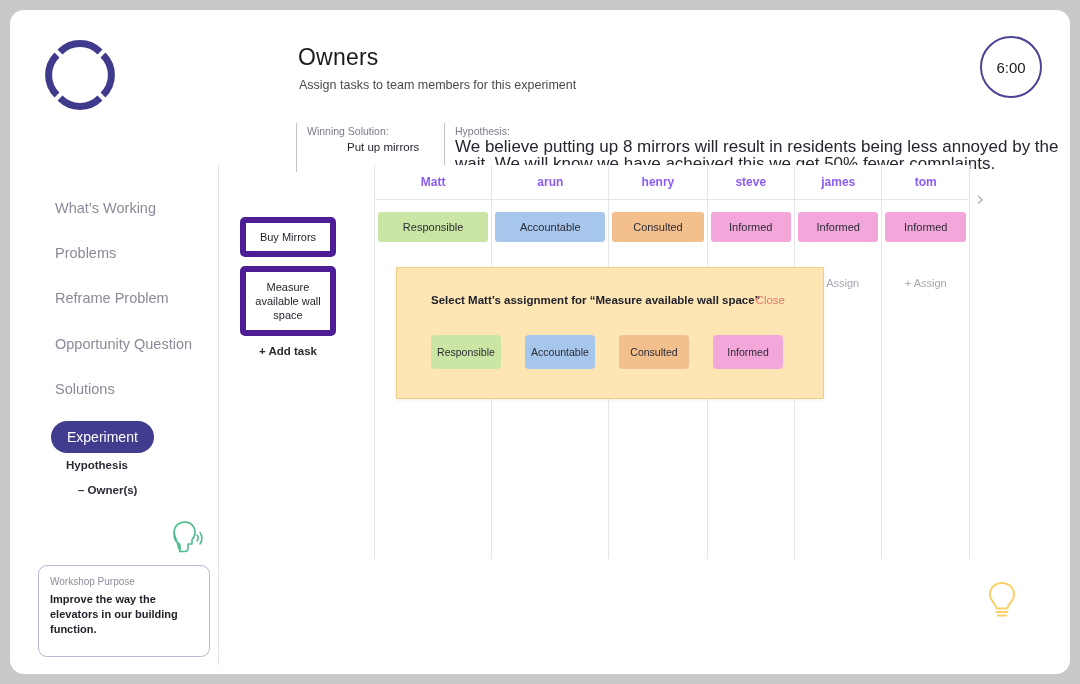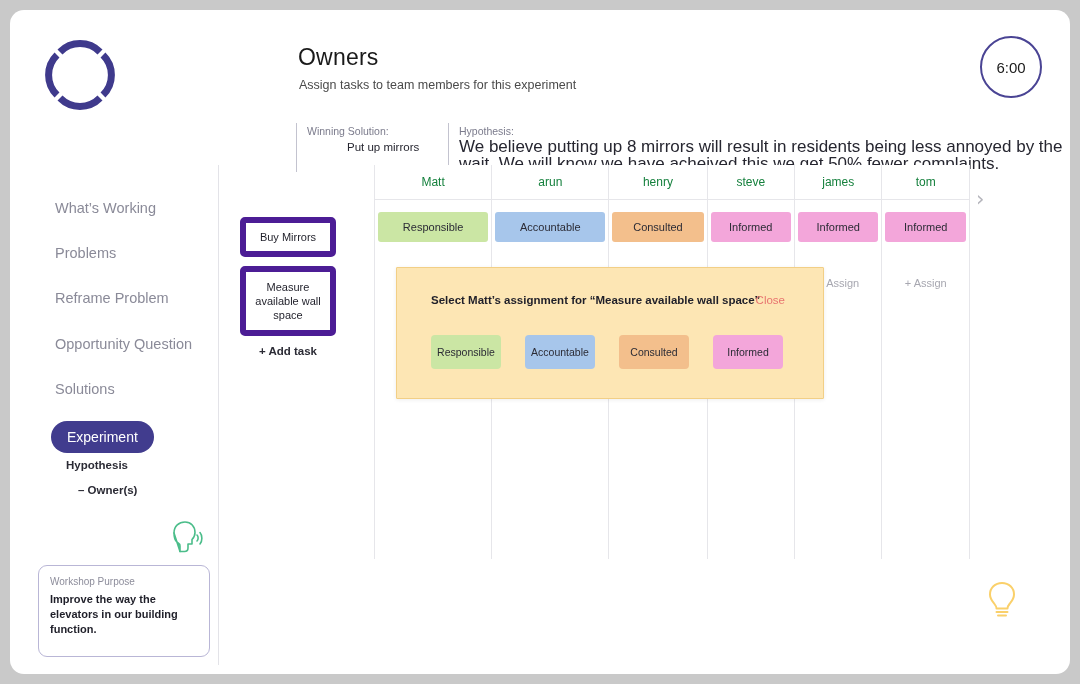--- a/index.html
+++ b/index.html
@@ -42,25 +42,25 @@
     border: 2px solid #4a4494;
     border-radius: 50%;
     display: flex; align-items: center; justify-content: center;
     font-size: 15px; color: #1a1a1a;
     background: #fff;
   }
 
   
   .context-strip {
     position: absolute; left: 286px; top: 113px;
-    display: flex; gap: 12px;
+    display: flex; gap: 0px;
   }
   .ctx-block { padding-left: 10px; border-left: 1px solid #c3c3cf; }
   .ctx-winning { width: 132px; }
-  .ctx-hypo { width: 620px; margin-left: 8px; }
+  .ctx-hypo { width: 620px; margin-left: 16px; }
   .ctx-label { font-size: 10.5px; color: #7b7b8c; line-height: 16px; }
   .ctx-value { font-size: 11.5px; color: #262630; line-height: 16px; padding-left: 40px; }
   .ctx-value-long { font-size: 17px; color: #262630; line-height: 16.5px; }
 
   
   .sidebar {
     position: absolute; left: 0; top: 150px;
     width: 208px; height: 514px;
   }
   .sidebar-divider {
@@ -138,21 +138,21 @@
   }
   .nav-arrow.left { left: 157px; }
   .nav-arrow.right { left: 758px; }
 
   .grid-table {
     position: absolute; left: 0; top: 0;
     width: 596px;
     border-collapse: collapse;
   }
   .grid-table th {
-    font-size: 12px; color: #15803d; font-weight: 400;
+    font-size: 12px; color: #8b5cf6; font-weight: 700;
     height: 34px; vertical-align: middle;
     border-right: 1px solid #e6e6ea;
     border-bottom: 1px solid #e6e6ea;
     background: #fff;
   }
   .grid-table th:first-child { border-left: 1px solid #e6e6ea; }
   .grid-table td {
     height: 55px; vertical-align: middle; text-align: center;
     border-right: 1px solid #e6e6ea;
     background: #fff;

